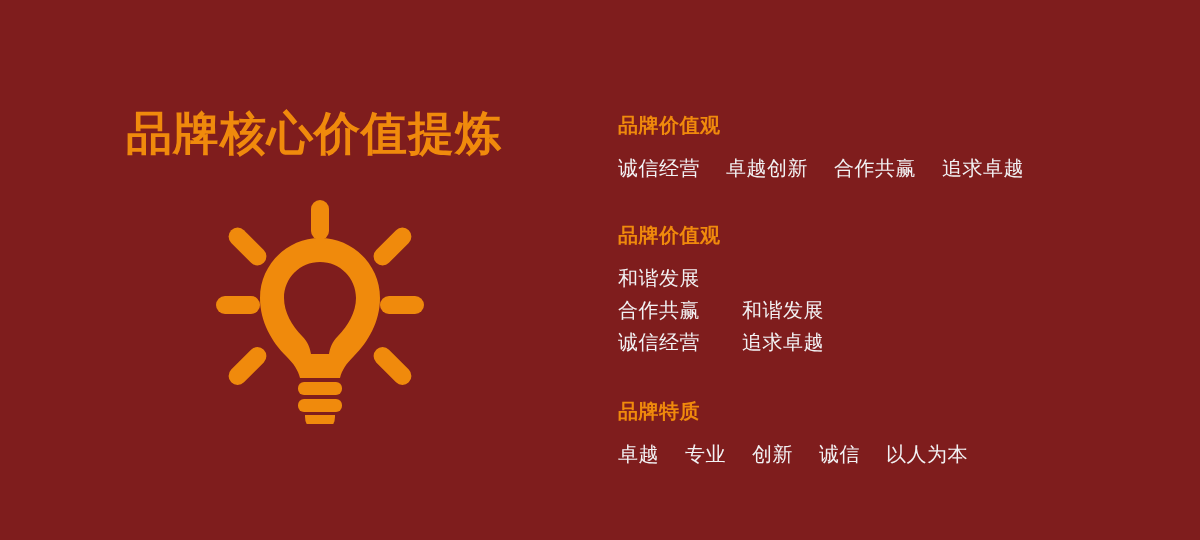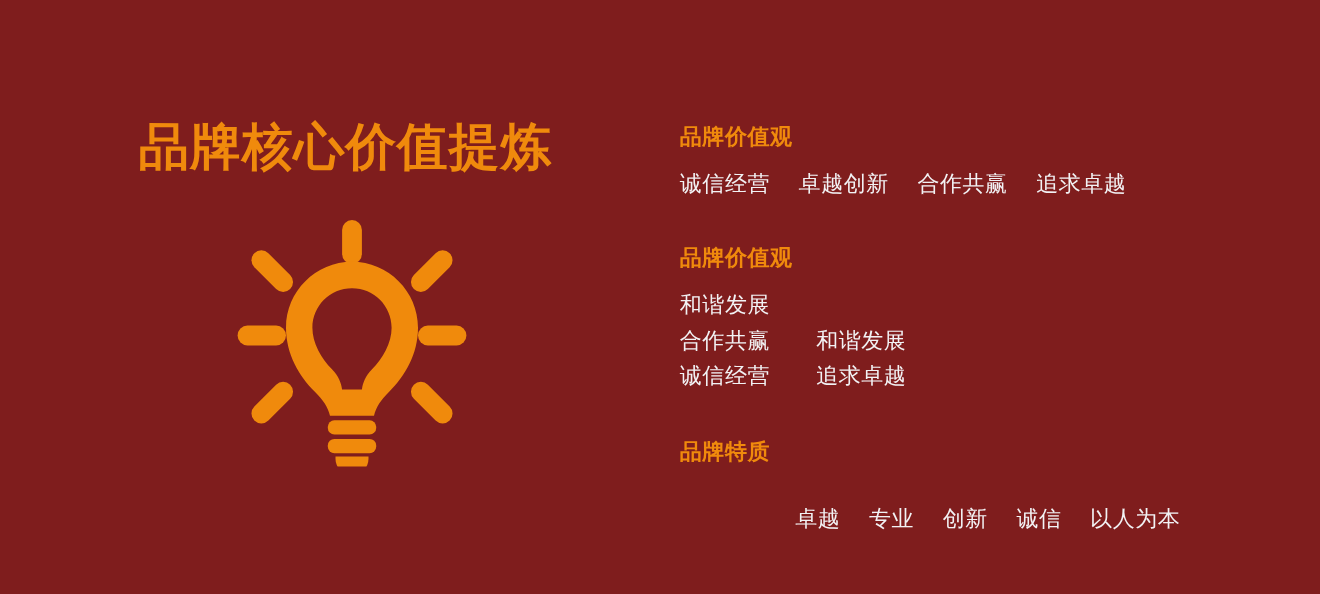--- a/index.html
+++ b/index.html
@@ -89,21 +89,21 @@
     align-items: baseline;
     white-space: nowrap;
     color: #f2f2f4;
     font-size: 20px;
     line-height: 32px;
     letter-spacing: 0.5px;
   }
 
   
   #values-list   { margin-top: 14px; }
-  #traits-list   { margin-top: 32px; justify-content: center; }
+  #traits-list   { margin-top: 14px; }
   #philosophy-list { margin-top: 14px; }
 
   .inline-item {
     margin-right: 26px;
   }
   .inline-item:last-child { margin-right: 0; }
 
   
   .grid-row {
     display: flex;

